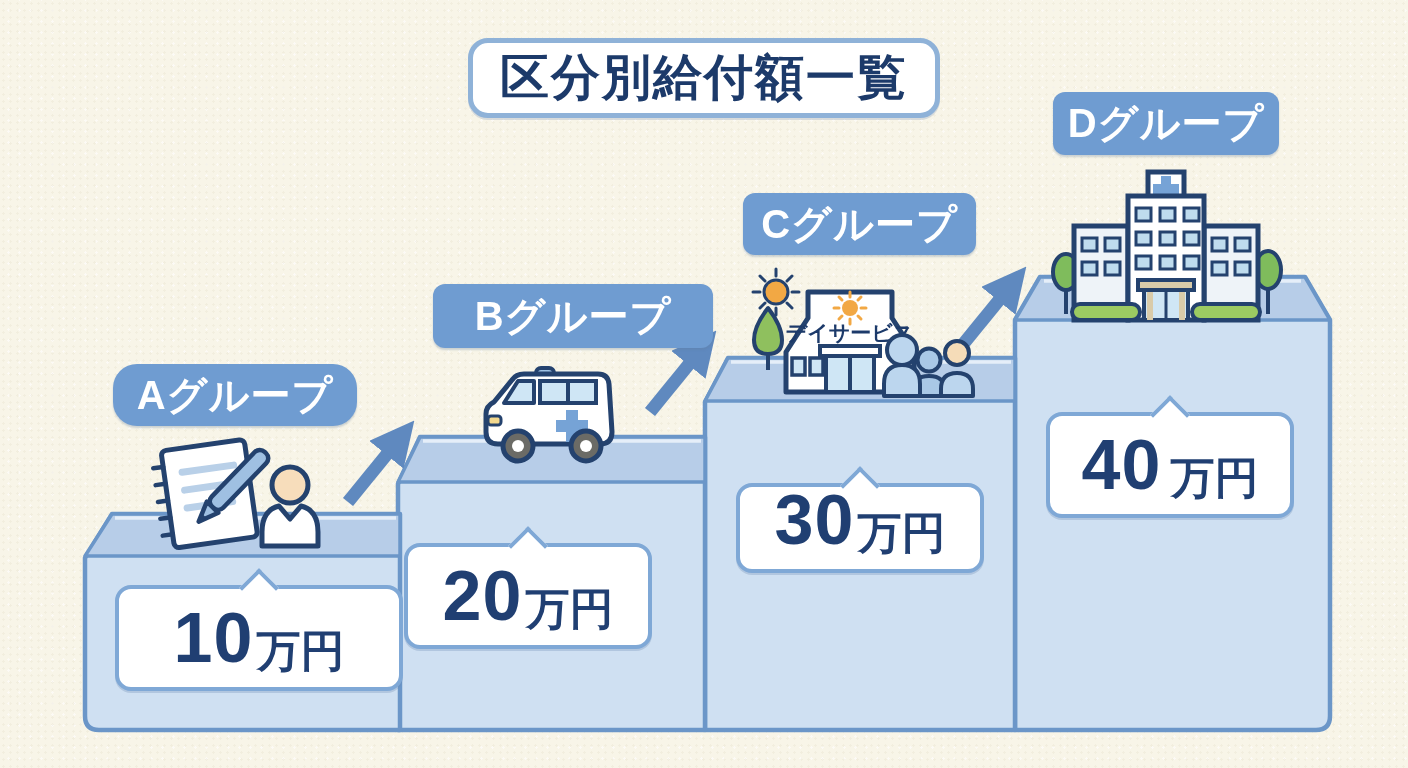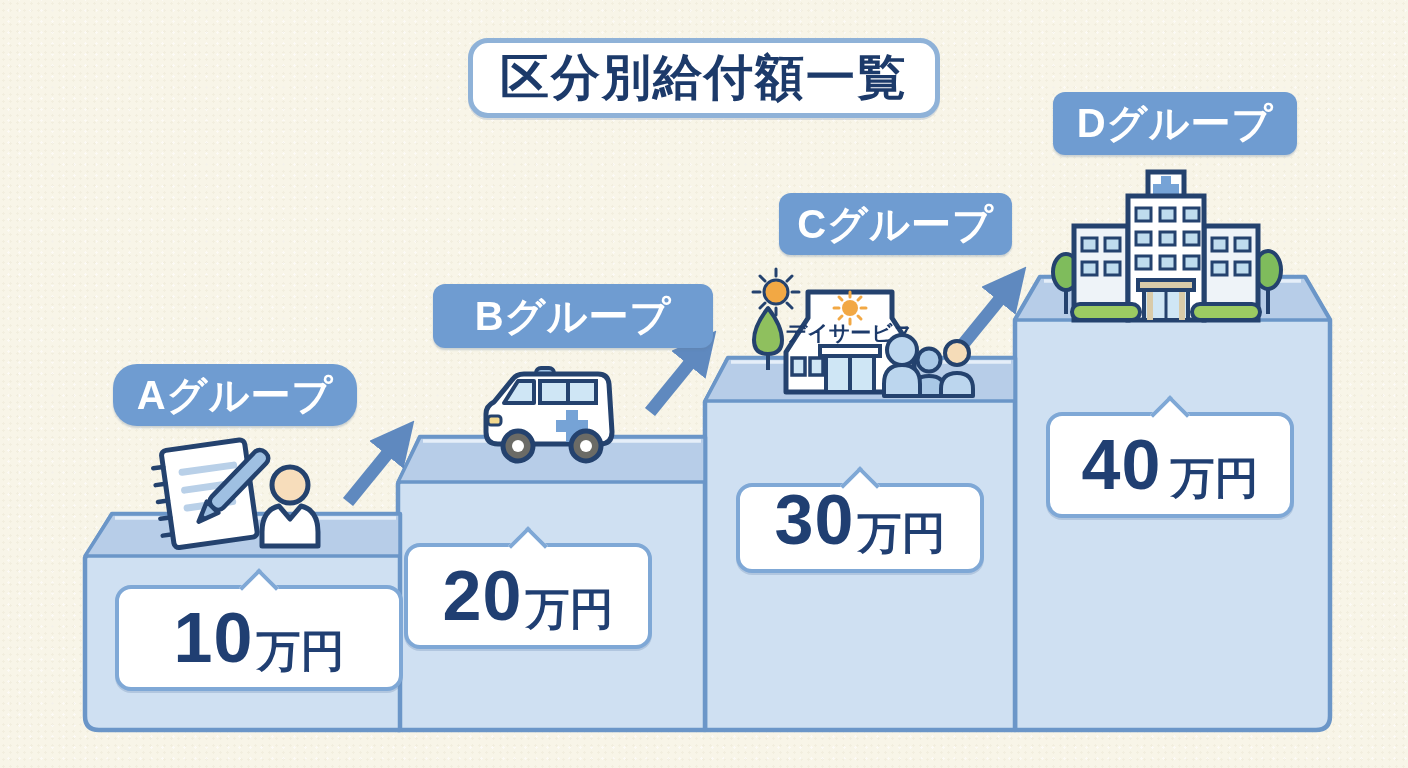--- a/index.html
+++ b/index.html
@@ -24,22 +24,22 @@
   .title-box span{font-size:49px;font-weight:bold;color:#1c3a6a;letter-spacing:2px;white-space:nowrap;}
 
   .pill{
     position:absolute;background:#6f9cd1;border-radius:12px;
     display:flex;align-items:center;justify-content:center;
     box-shadow:0 2px 2px rgba(100,125,160,.3);
   }
   .pill span{color:#ffffff;font-weight:bold;font-size:40px;letter-spacing:1px;white-space:nowrap;}
   #pill-a{left:113px;top:364px;width:244px;height:62px;border-radius:24px;}
   #pill-b{left:433px;top:284px;width:280px;height:64px;}
-  #pill-c{left:779px;top:193px;width:233px;height:62px;}
-  #pill-d{left:1053px;top:92px;width:244px;height:63px;}
+  #pill-c{left:743px;top:193px;width:233px;height:62px;}
+  #pill-d{left:1053px;top:92px;width:226px;height:63px;}
 
   .bubble{
     position:absolute;background:#ffffff;border:4px solid #7fa8d6;border-radius:16px;
     box-sizing:border-box;display:flex;align-items:flex-end;justify-content:center;
     padding-bottom:14px;box-shadow:0 2px 0 rgba(110,140,180,.3);
   }
   .bubble::before{
     content:"";position:absolute;top:-15px;left:50%;width:24px;height:24px;background:#ffffff;
     border-left:4px solid #7fa8d6;border-top:4px solid #7fa8d6;
     transform:translateX(-50%) rotate(45deg);

